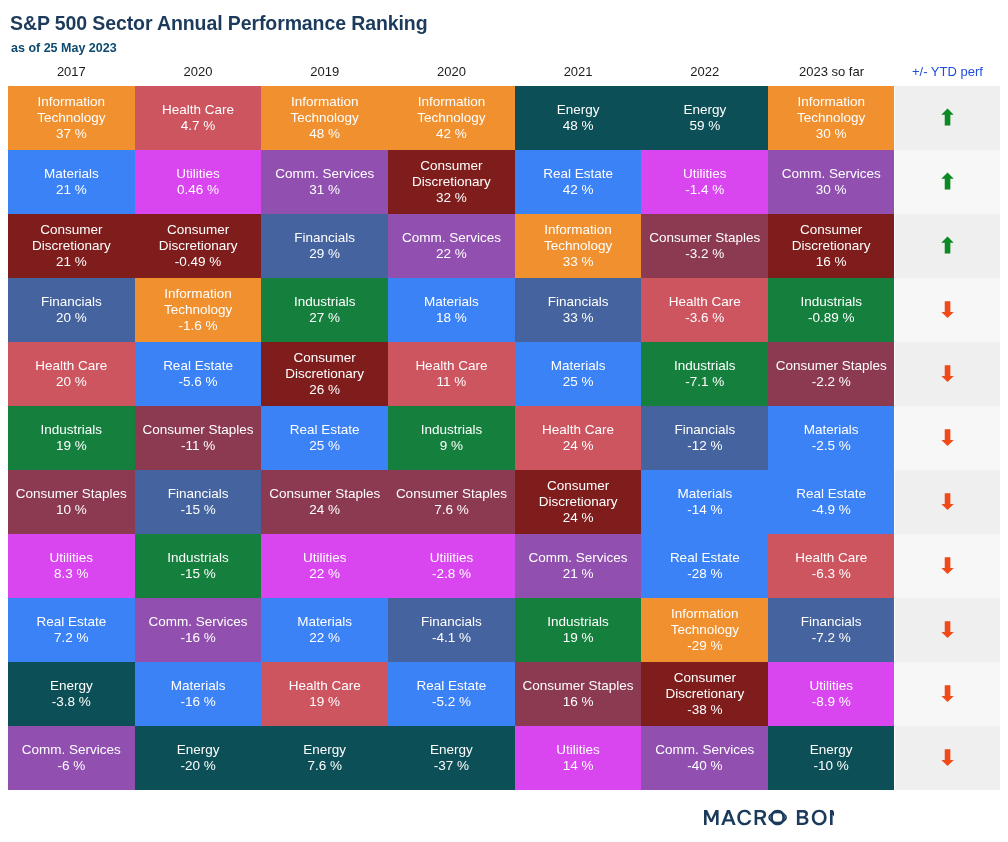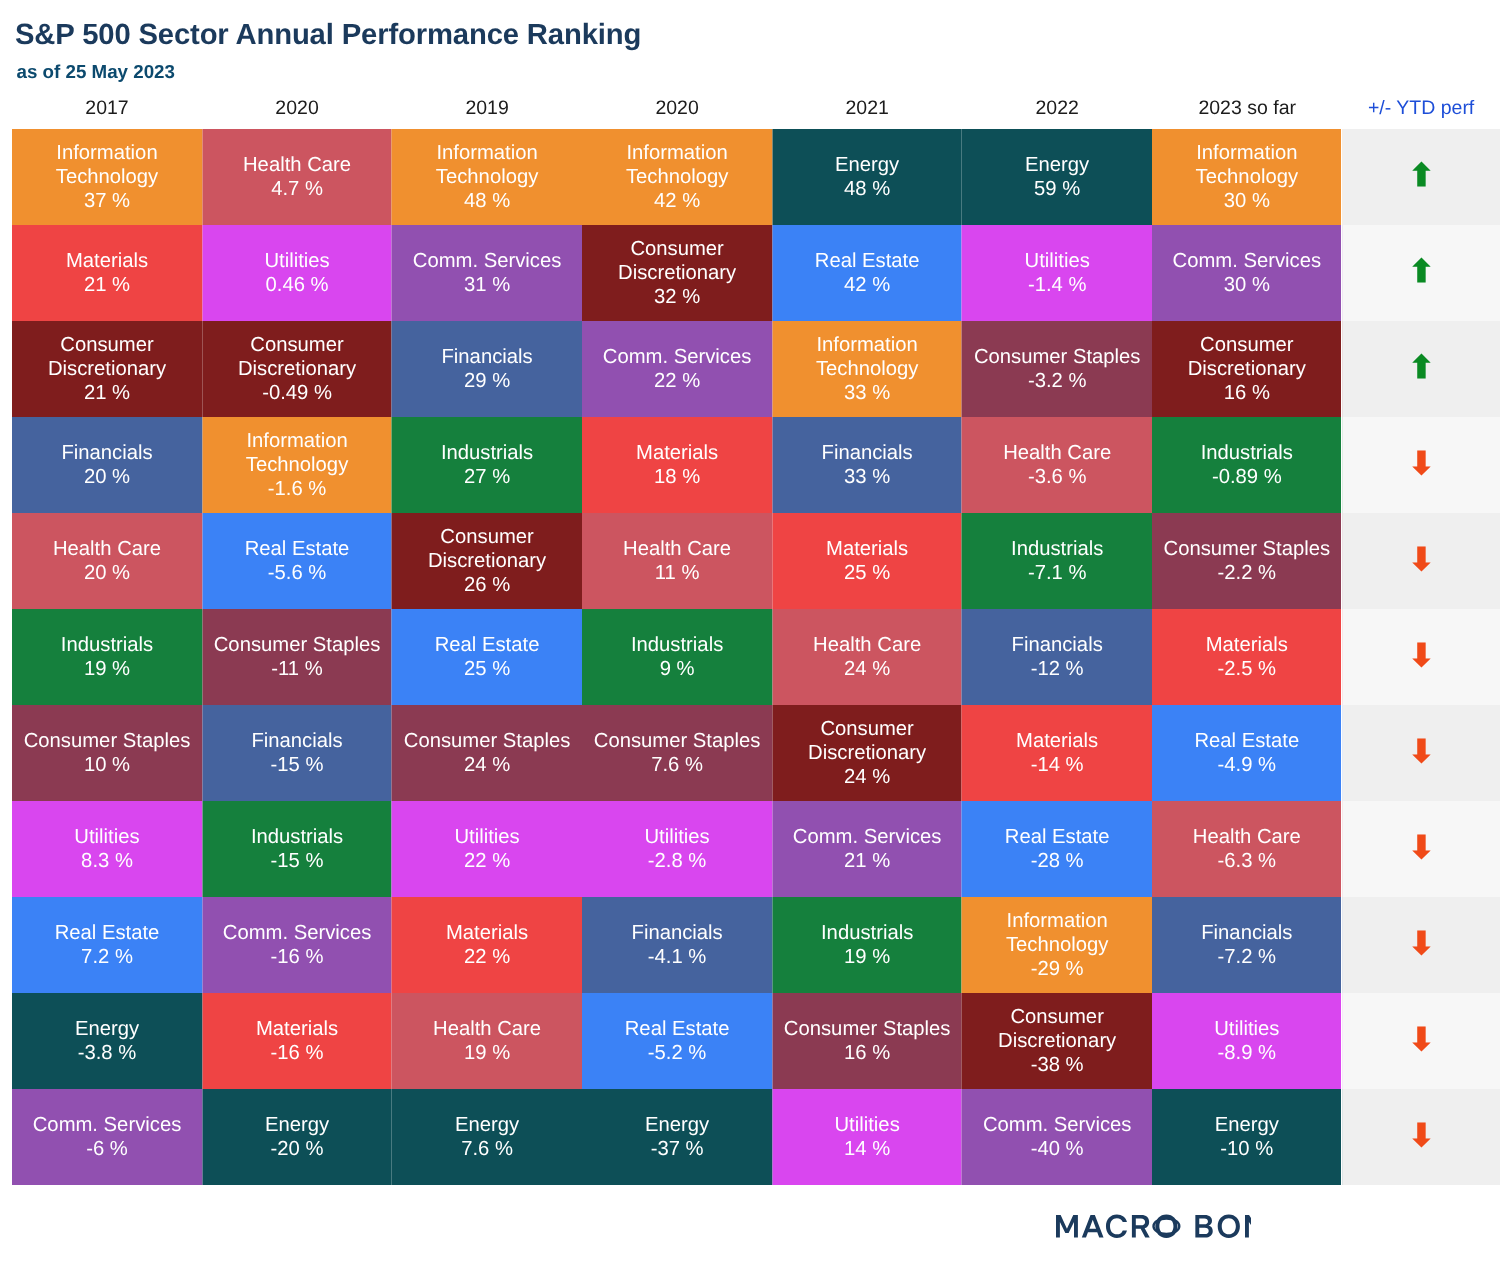--- a/index.html
+++ b/index.html
@@ -46,21 +46,21 @@
     color:#ffffff;
     padding:0 3px;
     line-height:1.17;
     border:0;
   }
   td.cell .nm{display:block;font-size:13.5px;}
   td.cell .pc{display:block;font-size:13.5px;}
 
   
   .c-it{background:#f0902f;}
-  .c-mat{background:#ef4444;}
+  .c-mat{background:#3b82f6;}
   .c-cd{background:#7f1d1d;}
   .c-fin{background:#45639e;}
   .c-hc{background:#cc5560;}
   .c-ind{background:#15803d;}
   .c-cs{background:#8b3a52;margin-left:38px;}
   .c-uti{background:#d946ef;}
   .c-re{background:#3b82f6;}
   .c-eng{background:#0d4f57;}
   .c-com{background:#9150b0;}
 

